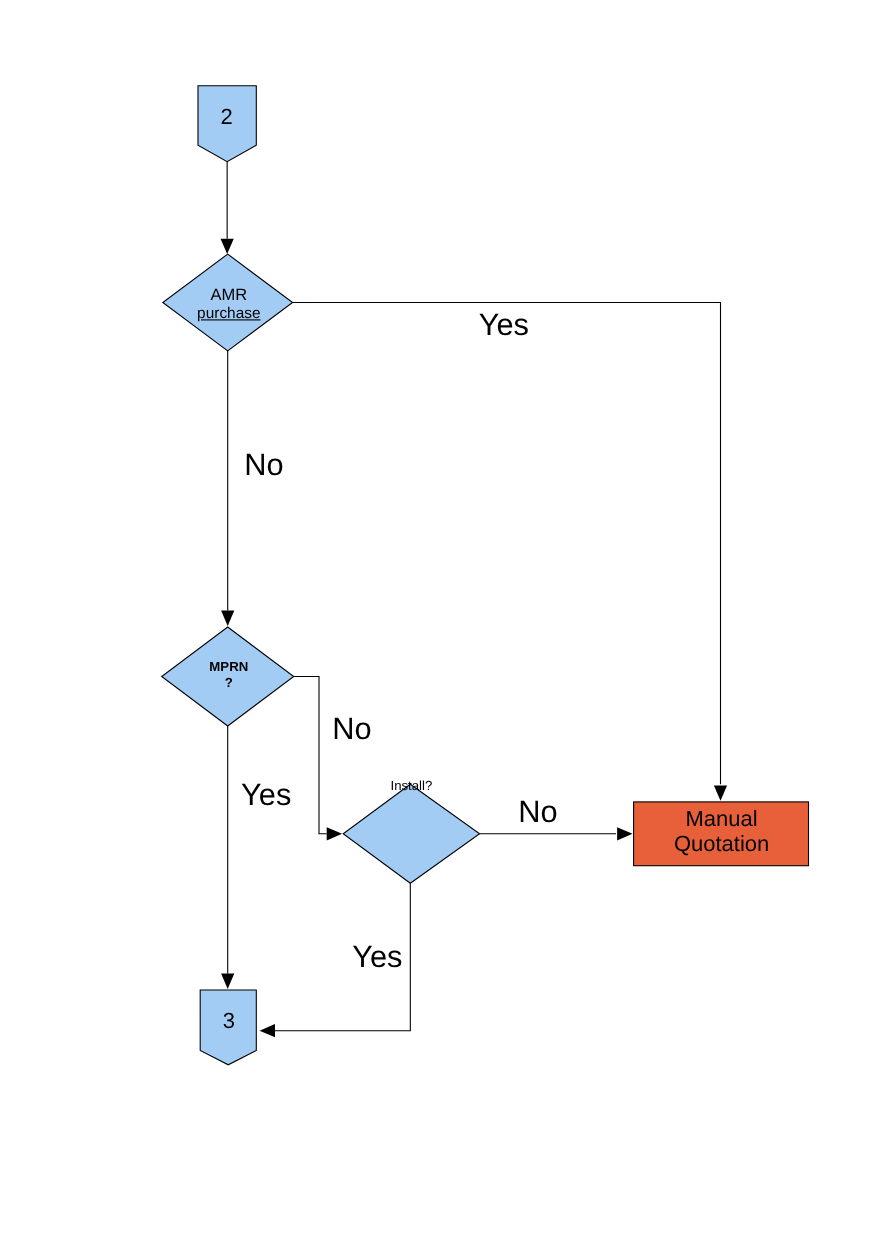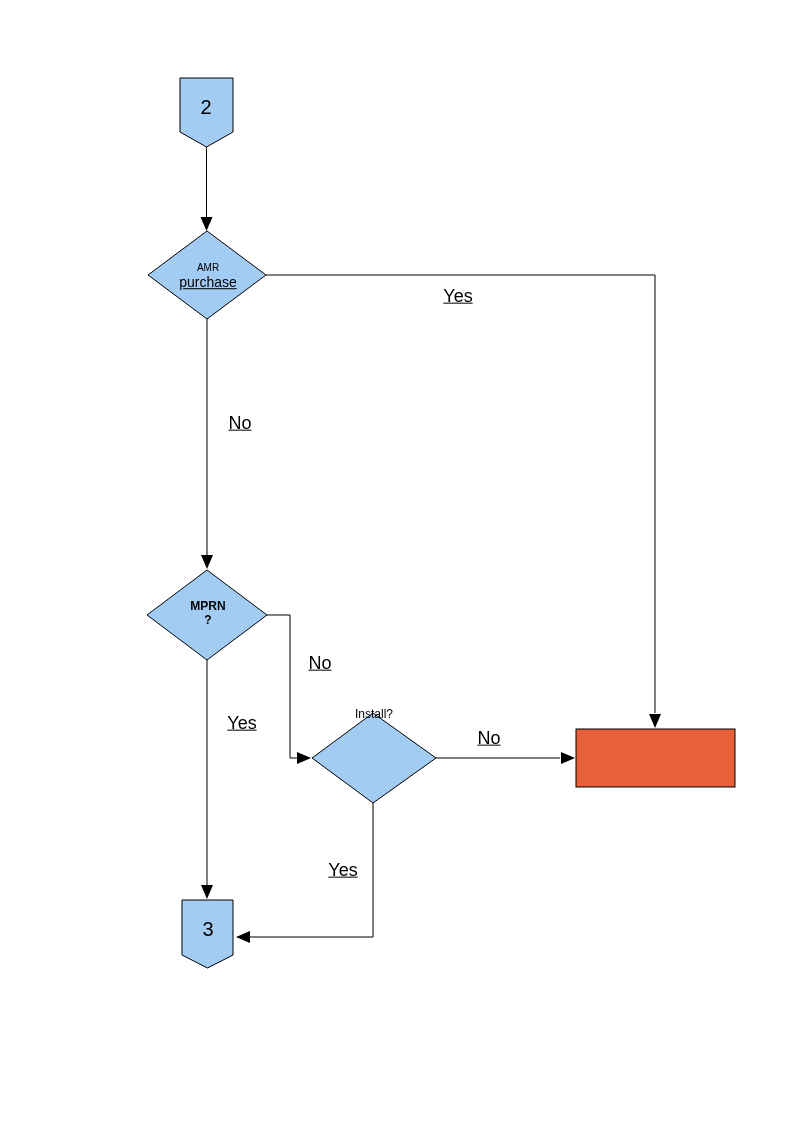--- a/index.html
+++ b/index.html
@@ -15,23 +15,23 @@
   svg .shape { stroke: #000000; stroke-width: 1; }
   svg .edge  { fill: none; stroke-width: 1; }
   .lbl {
     position: absolute;
     transform: translate(-50%, -50%);
     color: #000000;
     text-align: center;
     white-space: nowrap;
     line-height: 1.15;
   }
-  .edge-lbl { font-size: 18px; text-decoration: underline; }
+  .edge-lbl { font-size: 28px; }
   .t20 { font-size: 20px; }
-  .t13 { font-size: 10px; text-align: center; }
+  .t13 { font-size: 15px; text-align: center; }
   .t12 { font-size: 12px; }
   .t11 { font-size: 14px; text-decoration: underline; }
   .manual-lbl { font-size: 20px; line-height: 23px; }
 </style>
 </head>
 <body>
 
 <div class="canvas">
 
   <svg width="794" height="1123" viewBox="0 0 794 1123">
@@ -67,20 +67,24 @@
     <div class="t11">purchase</div>
   </div>
 
   <div class="lbl" style="left:208px; top:614px;font-weight:bold;">
     <div class="t12">MPRN</div>
     <div class="t12">?</div>
   </div>
 
   <div class="lbl t12" style="left:374px; top:715px;">Install?</div>
 
+  <div class="lbl manual-lbl" style="left:656px; top:757px;">
+    <div>Manual</div>
+    <div>Quotation</div>
+  </div>
 
   <div class="lbl t20" style="left:208px; top:929px;">3</div>
 
   <div class="lbl edge-lbl" style="left:458px; top:296px;">Yes</div>
   <div class="lbl edge-lbl" style="left:240px; top:423px;">No</div>
   <div class="lbl edge-lbl" style="left:320px; top:663px;">No</div>
   <div class="lbl edge-lbl" style="left:242px; top:723px;">Yes</div>
   <div class="lbl edge-lbl" style="left:489px; top:738px;">No</div>
   <div class="lbl edge-lbl" style="left:343px; top:870px;">Yes</div>
 

